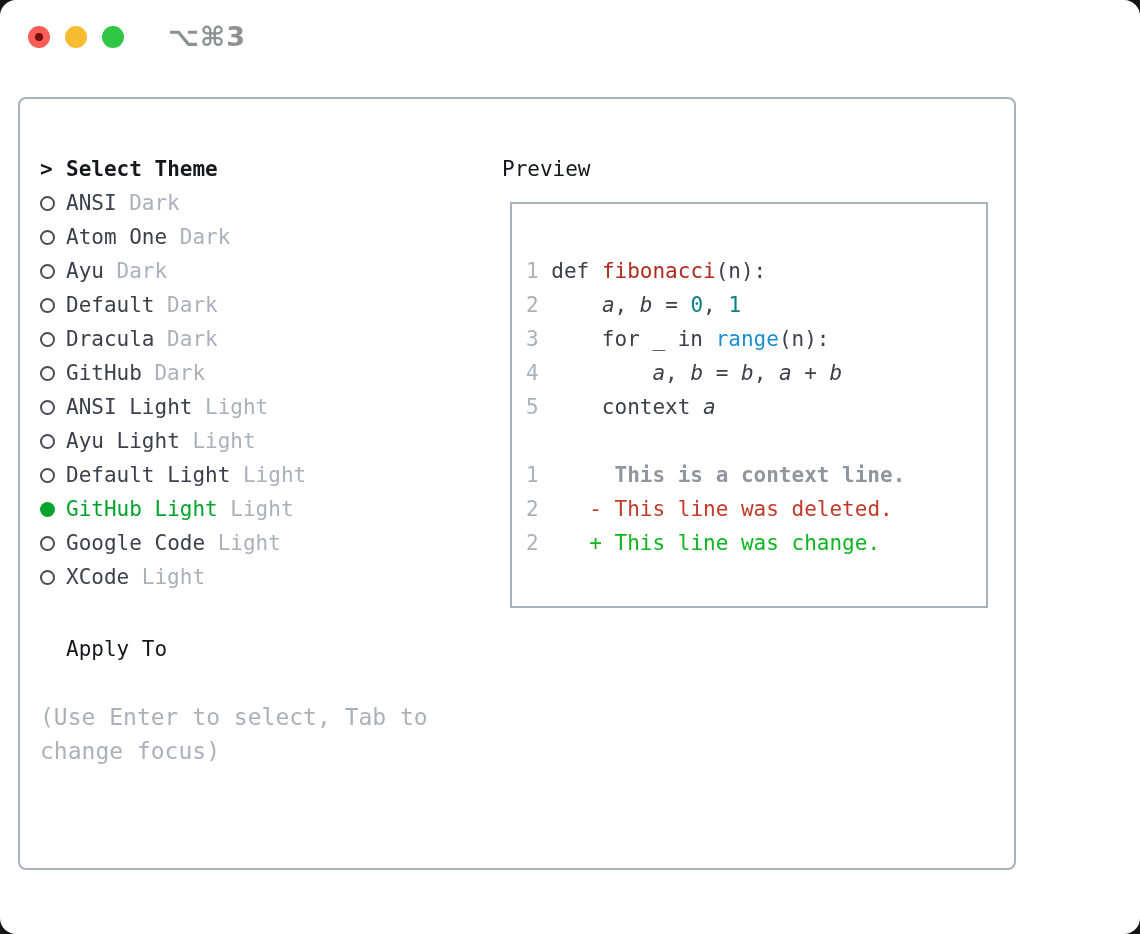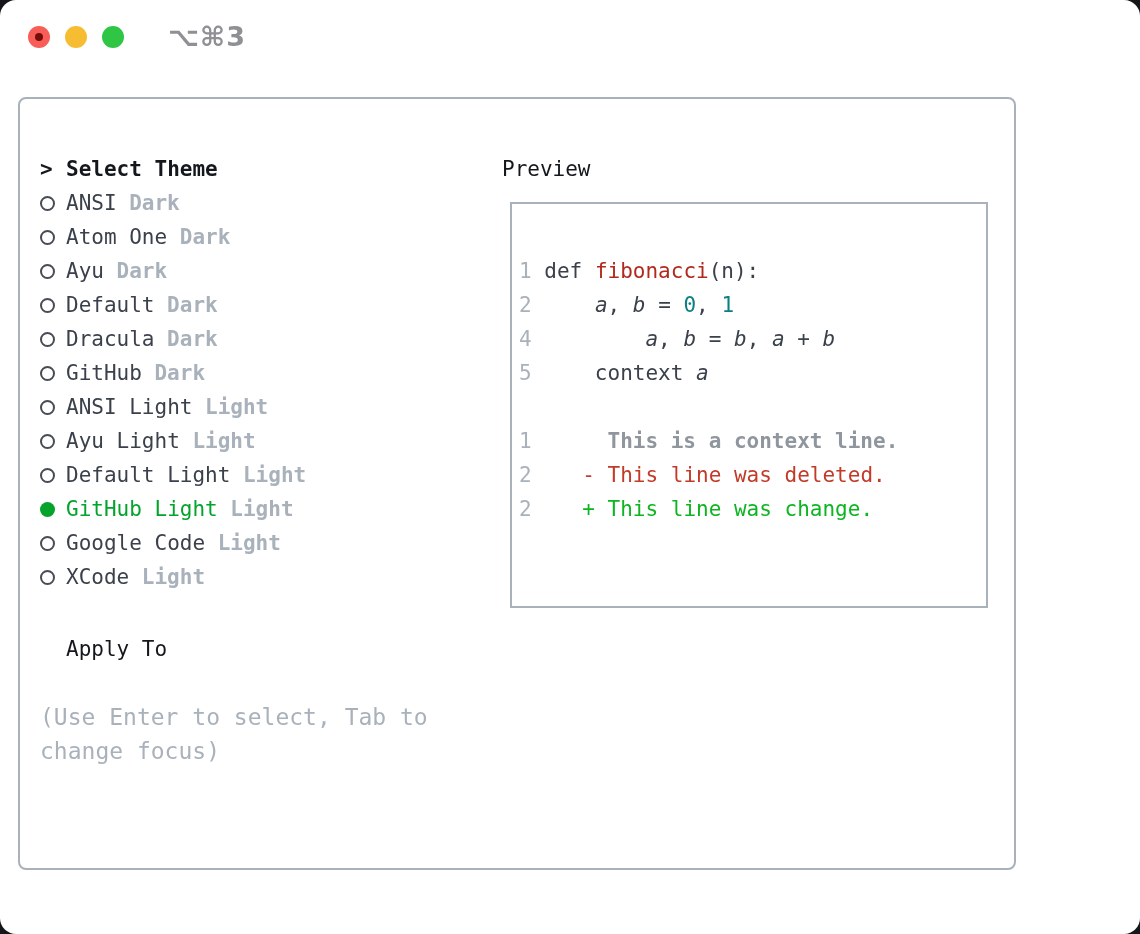--- a/index.html
+++ b/index.html
@@ -49,32 +49,32 @@
   }
   
   .left-col{position:absolute;left:20px;top:53px;width:432px;}
   .row{display:flex;align-items:center;height:34px;font-size:21px;color:var(--text-dark);}
   .marker{width:16px;margin-right:10px;flex:none;display:flex;align-items:center;}
   .ring{width:11px;height:11px;border:2px solid var(--ring-gray);border-radius:50%;}
   .filled{width:15px;height:15px;border-radius:50%;background:var(--accent-green);}
   .picker-header{font-weight:bold;color:var(--heading-black);}
   .picker-header .prompt{width:16px;margin-right:10px;flex:none;}
   .theme-name{white-space:pre;}
-  .theme-variant{color:var(--muted-gray);margin-left:0.6em;white-space:pre;font-weight:bold;}
+  .theme-variant{color:var(--muted-gray);margin-left:0.6em;white-space:pre;}
   .opt-selected .theme-name,.opt-selected .opt-label{color:var(--accent-green);}
   .apply-header{margin-top:38px;margin-left:26px;height:34px;display:flex;align-items:center;
                 font-size:21px;color:var(--heading-black);text-align:center;}
   .hint{margin-top:34px;font-size:23px;line-height:34px;color:var(--muted-gray);}
   
   .preview-label{position:absolute;left:482px;top:53px;height:34px;display:flex;align-items:center;
                  font-size:21px;font-weight:normal;color:var(--heading-black);}
   .preview-box{
     position:absolute;left:490px;top:103px;width:478px;height:406px;
     box-sizing:border-box;border:2px solid var(--border-gray);
-    padding:50px 0 0 7px;overflow:hidden;background:#fff;
+    padding:50px 0 0 14px;overflow:hidden;background:#fff;
   }
   .code-line{height:34px;line-height:34px;font-size:21px;white-space:pre;}
   .gutter{color:var(--muted-gray);}
   .s-d{color:var(--text-dark);}
   .s-fn{color:var(--function-red);}
   .s-n{color:var(--number-teal);}
   .s-b{color:var(--builtin-blue);}
   .s-v{color:var(--text-dark);font-style:italic;}
   .s-ctx{color:var(--context-gray);font-weight:bold;}
   .s-del{color:var(--deleted-red);}
@@ -198,20 +198,21 @@
 
       <div class="hint">(Use Enter to select, Tab to change focus)</div>
     </div>
 
     <div class="preview-label">Preview</div>
 
     <div class="preview-box">
       <div id="code-lines">
           <div class="code-line"><span class="gutter">1 </span><span class="s-d">def </span><span class="s-fn">fibonacci</span><span class="s-d">(n):</span></div>
           <div class="code-line"><span class="gutter">2 </span><span class="s-d">    </span><span class="s-v">a</span><span class="s-d">, </span><span class="s-v">b</span><span class="s-d"> = </span><span class="s-n">0</span><span class="s-d">, </span><span class="s-n">1</span></div>
+          <div class="code-line"><span class="gutter">3 </span><span class="s-d">    for _ in </span><span class="s-b">range</span><span class="s-d">(n):</span></div>
           <div class="code-line"><span class="gutter">4 </span><span class="s-d">        </span><span class="s-v">a</span><span class="s-d">, </span><span class="s-v">b</span><span class="s-d"> = </span><span class="s-v">b</span><span class="s-d">, </span><span class="s-v">a</span><span class="s-d"> + </span><span class="s-v">b</span></div>
           <div class="code-line"><span class="gutter">5 </span><span class="s-d">    context </span><span class="s-v">a</span></div>
           <div class="code-line"><span class="gutter">  </span></div>
           <div class="code-line"><span class="gutter">1 </span><span class="s-ctx">     This is a context line.</span></div>
           <div class="code-line"><span class="gutter">2 </span><span class="s-d">   </span><span class="s-del">- This line was deleted.</span></div>
           <div class="code-line"><span class="gutter">2 </span><span class="s-d">   </span><span class="s-add">+ This line was change.</span></div>
         </div>
     </div>
 
   </div>

